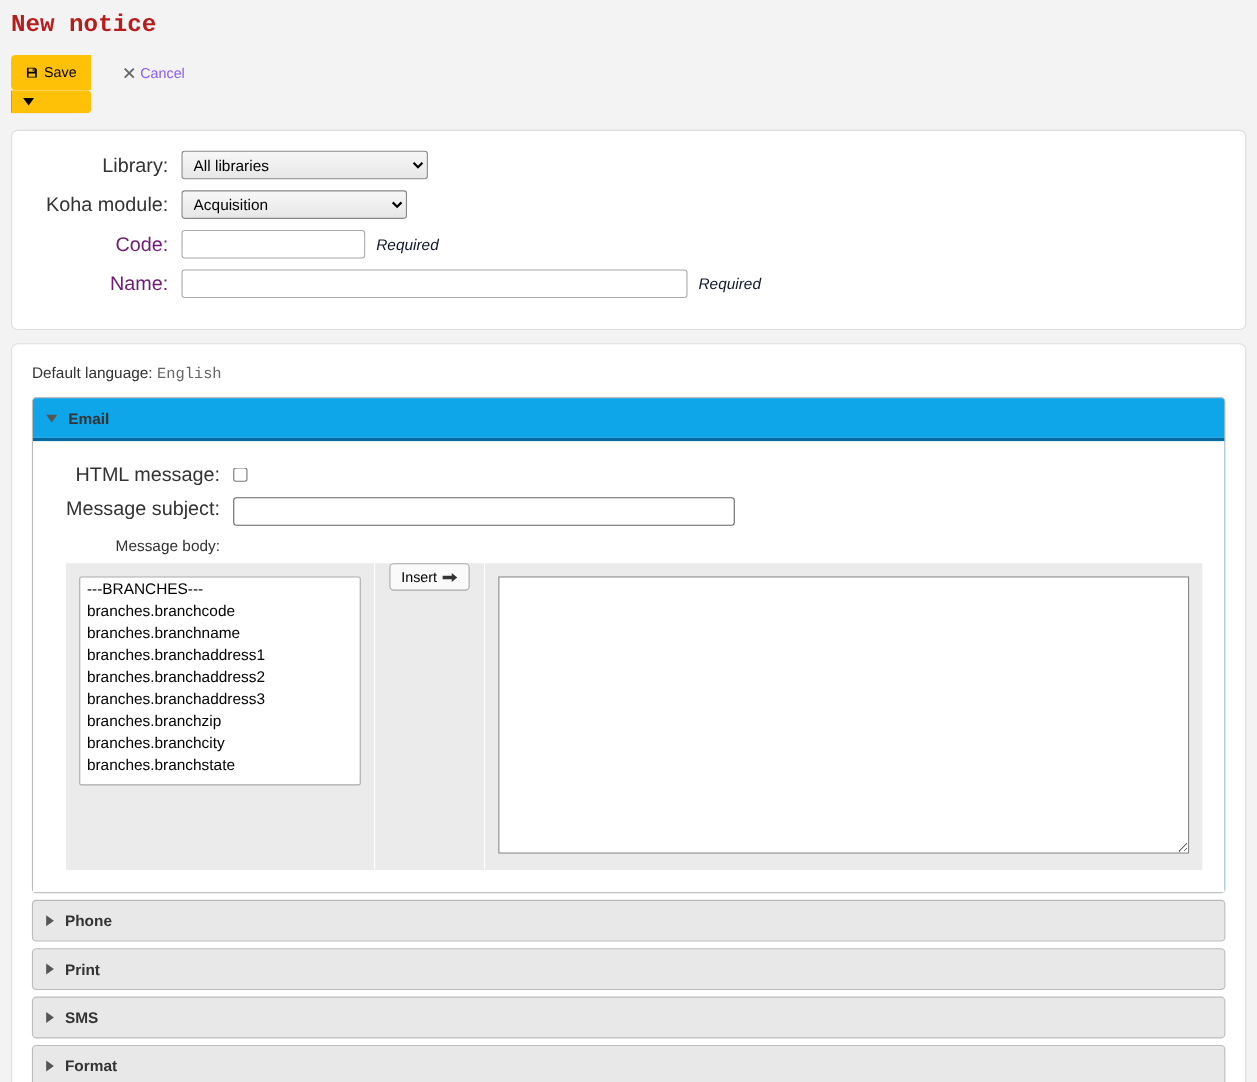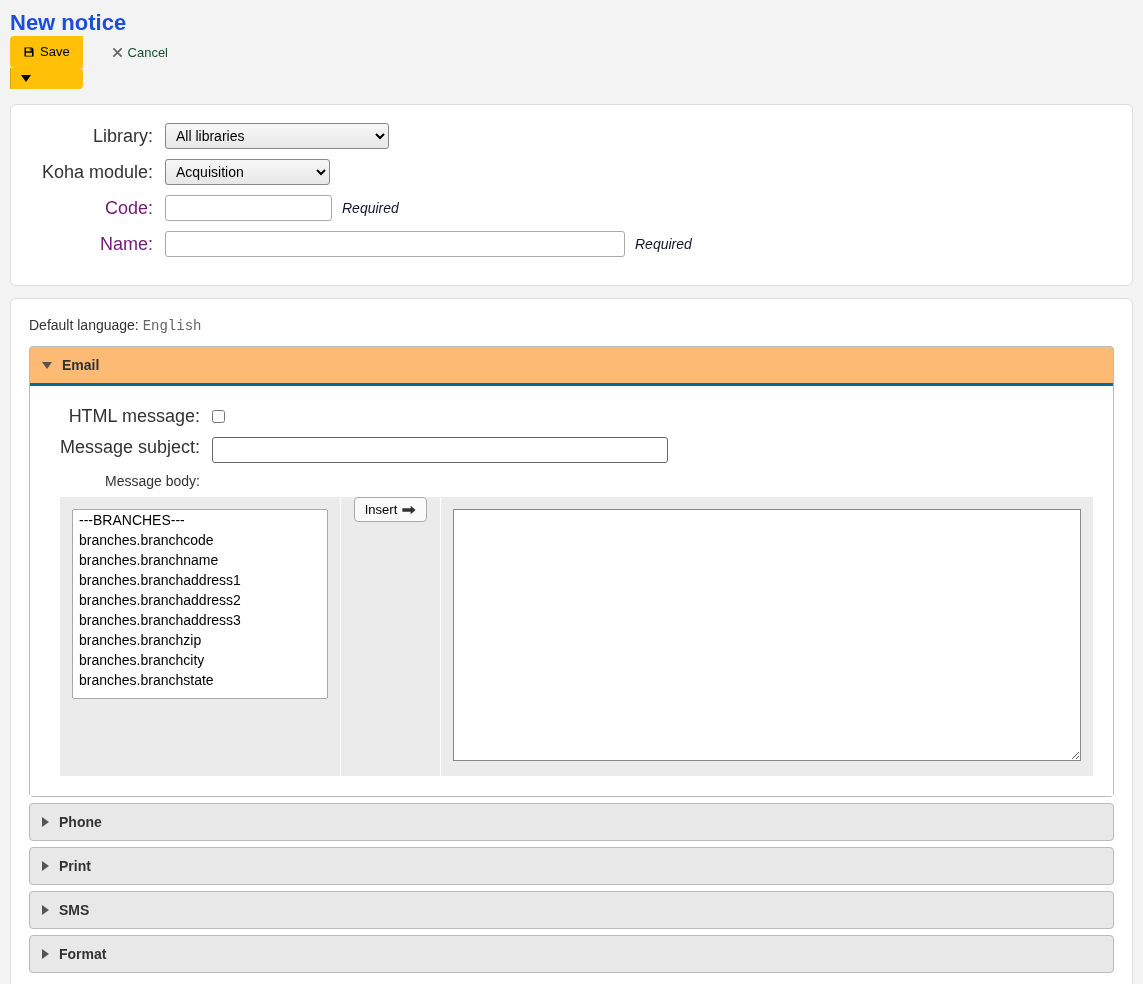--- a/index.html
+++ b/index.html
@@ -3,38 +3,38 @@
   <meta charset="utf-8">
   <style>
     * { box-sizing: border-box; margin: 0; padding: 0; }
     body {
       font-family: -apple-system, BlinkMacSystemFont, "Segoe UI", Arial, sans-serif;
       font-size: 14px;
       color: #333;
       background: #f3f3f3;
       padding: 10px;
     }
-    h1 { font-size: 22px; font-weight: bold; color: #1d4ed8; }
+    h1 { font-size: 22px; font-weight: bold; margin-bottom: 15px; color: #b91c1c; font-family: Liberation Mono, monospace; }
     .toolbar { margin-bottom: 15px; }
     .btn-group { display: inline-flex; flex-direction: column; }
     .btn {
       border: 1px solid transparent;
       padding: 6px 12px;
       font-size: 13px;
       cursor: pointer;
       display: inline-flex;
       align-items: center;
       gap: 5px;
       border-radius: 4px;
       line-height: 1.4;
     }
     .btn-yellow { background: #ffc107; color: #000; }
     .btn-yellow:first-child { border-radius: 4px 0 0 4px; }
     .btn-yellow.dropdown-toggle { border-left: 1px solid #d8a200; border-radius: 0 4px 4px 0; padding: 6px 10px; }
-    .btn-link { background: transparent; color: #14532d; margin-left: 12px; }
+    .btn-link { background: transparent; color: #8b5cf6; margin-left: 12px; }
     .card {
       background: #fff;
       border: 1px solid #ddd;
       border-radius: 6px;
       padding: 18px 22px;
       margin-bottom: 12px;
     }
     .form-row { display: flex; align-items: center; margin-bottom: 10px; }
     .form-row label {
       width: 120px;
@@ -50,21 +50,21 @@
       border-radius: 3px;
       padding: 3px 6px;
       font-size: 14px;
       height: 26px;
     }
     .form-row select {
       background: linear-gradient(#f7f7f7, #e7e7e7);
       border-color: #888;
     }
     #library-select { width: 224px; }
-    #module-select { width: 165px; }
+    #module-select { width: 205px; }
     #code-input { width: 167px; }
     #name-input { width: 460px; }
     .req-text { font-style: italic; color: #0f172a; margin-left: 10px; font-size: 14px; }
 
     .lang-card {
       background: #fff;
       border: 1px solid #ddd;
       border-radius: 6px;
       padding: 18px;
       margin-bottom: 12px;
@@ -72,21 +72,21 @@
     .lang-line { margin-bottom: 12px; }
     .lang-line .lab { font-weight: normal; }
     .lang-line .val { color: #666; font-family: Liberation Mono, monospace; }
 
     .accordion-item {
       border: 1px solid #bbb;
       border-radius: 4px;
       background: #e8e8e8;
       margin-bottom: 6px;
     }
-    .accordion-item.open { background: #fdba74; }
+    .accordion-item.open { background: #0ea5e9; }
     .accordion-header {
       padding: 10px 12px;
       cursor: pointer;
       display: flex;
       align-items: center;
       gap: 10px;
       font-weight: bold;
       color: #333;
     }
     .accordion-header .tri { width: 0; height: 0; }

